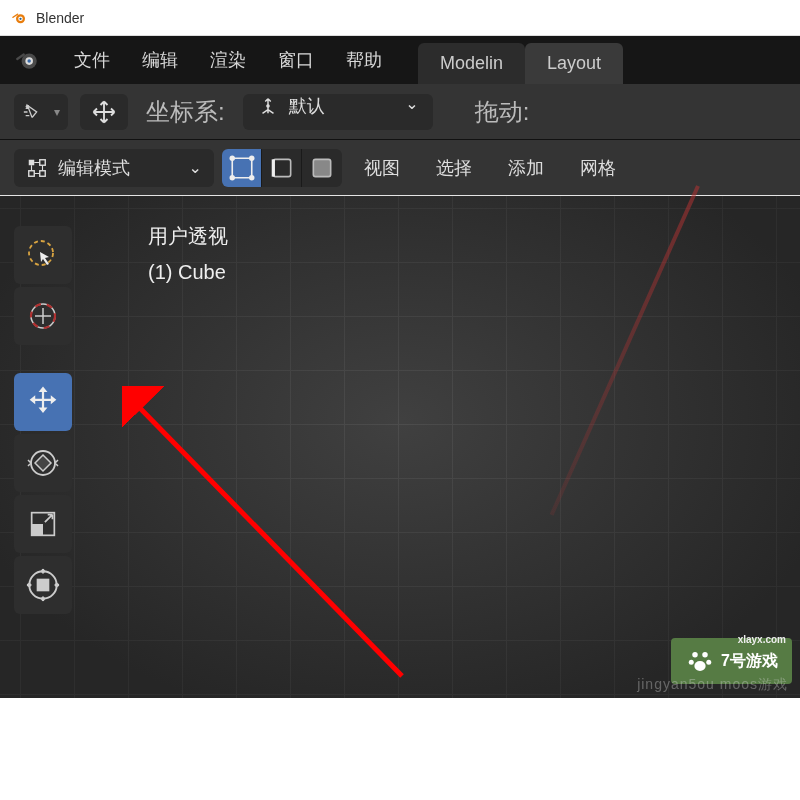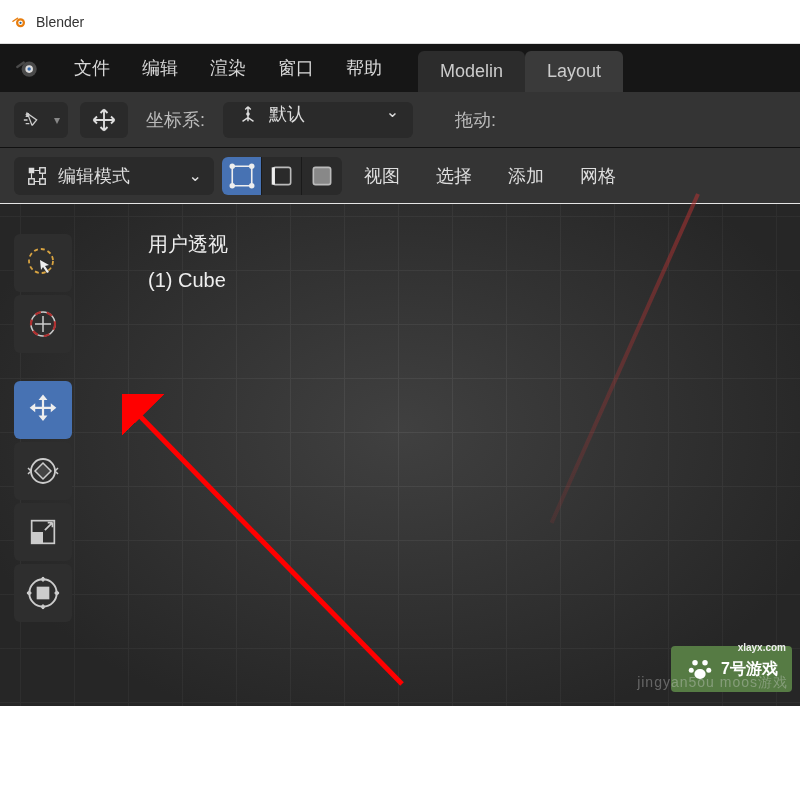--- a/index.html
+++ b/index.html
@@ -1,30 +1,30 @@
 <!DOCTYPE html>
 <html><head>
   <meta charset="utf-8">
   <style>
     * { margin: 0; padding: 0; box-sizing: border-box; font-family: -apple-system, "Segoe UI", "Microsoft YaHei", sans-serif; }
     body { width: 800px; height: 800px; overflow: hidden; background: #fff; position: relative; }
-    .titlebar { height: 44px; background: #fff; display: flex; align-items: center; padding: 0 10px; border-bottom: 1px solid #ddd; }
+    .titlebar { height: 36px; background: #fff; display: flex; align-items: center; padding: 0 10px; border-bottom: 1px solid #ddd; }
     .titlebar-icon { width: 18px; height: 18px; margin-right: 8px; }
     .titlebar-text { font-size: 14px; color: #333; }
     .app { background: #232323; height: 662px; display: flex; flex-direction: column; }
     .menubar { height: 48px; background: #161616; display: flex; align-items: center; padding: 0 14px; gap: 0; }
     .menubar-logo { width: 26px; height: 26px; margin-right: 18px; }
     .menu-item { color: #d8d8d8; font-size: 18px; padding: 6px 16px; cursor: pointer; }
     .menu-gap { flex: 0 0 20px; }
     .workspace-tab { color: #ccc; font-size: 18px; padding: 10px 22px; background: #2c2c2c; border-top-left-radius: 6px; border-top-right-radius: 6px; margin-top: 6px; }
     .workspace-tab.active { background: #3a3a3a; }
     .toolbar1 { height: 56px; background: #343434; display: flex; align-items: center; padding: 0 14px; gap: 12px; border-bottom: 1px solid #111; }
     .pill { background: #2a2a2a; border-radius: 6px; display: flex; align-items: center; padding: 4px 8px; height: 36px; color: #ccc; gap: 6px; }
     .pill .chev { color: #888; font-size: 12px; margin-left: 4px; }
-    .toolbar1-label { color: #bbb; font-size: 18px; margin: 0 6px; }
+    .toolbar1-label { color: #bbb; font-size: 24px; margin: 0 6px; }
     .dropdown-wide { background: #2a2a2a; border-radius: 6px; display: flex; align-items: flex-start; padding: 0 14px; height: 36px; color: #ddd; gap: 10px; min-width: 190px; justify-content: space-between; }
     .toolbar2 { height: 56px; background: #343434; display: flex; align-items: center; padding: 0 14px; gap: 8px; border-bottom: 1px solid #e5e5e5; }
     .mode-dropdown { background: #2a2a2a; border-radius: 6px; display: flex; align-items: center; padding: 0 12px; height: 38px; color: #ddd; gap: 10px; min-width: 200px; }
     .mode-dropdown .label { flex: 1; font-size: 18px; }
     .select-btns { display: flex; gap: 0; }
     .sel-btn { width: 40px; height: 38px; background: #2a2a2a; display: flex; align-items: center; justify-content: center; border-right: 1px solid #1a1a1a; }
     .sel-btn.active { background: #4772b3; }
     .sel-btn:first-child { border-top-left-radius: 6px; border-bottom-left-radius: 6px; }
     .sel-btn:last-child { border-top-right-radius: 6px; border-bottom-right-radius: 6px; border-right: none; }
     .tb-text { color: #ddd; font-size: 18px; padding: 0 14px; }
@@ -36,21 +36,21 @@
     }
     .viewport::before { content: ""; position: absolute; inset: 0; background: radial-gradient(ellipse at 50% 45%, rgba(255,255,255,0.03), rgba(0,0,0,0.35) 80%); pointer-events: none; }
     .axis-line { position: absolute; width: 4px; height: 360px; background: linear-gradient(to bottom, rgba(180,50,50,0.55), rgba(180,50,50,0.15)); right: 100px; top: -10px; transform: rotate(24deg); transform-origin: top; }
     .tool-column { position: absolute; left: 14px; top: 30px; display: flex; flex-direction: column; gap: 3px; }
     .tool-btn { width: 58px; height: 58px; background: #2e2e2e; border-radius: 6px; display: flex; align-items: center; justify-content: center; }
     .tool-btn.active { background: #4772b3; }
     .viewport-info { position: absolute; left: 148px; top: 22px; color: #eee; font-size: 20px; line-height: 1.8; }
     .arrow { position: absolute; left: 122px; top: 190px; pointer-events: none; }
     .watermark1 { position: absolute; right: 8px; bottom: 14px; background: rgba(90,130,70,0.92); color: #fff; padding: 8px 14px; border-radius: 4px; font-size: 16px; font-weight: bold; display: flex; align-items: center; gap: 6px; }
     .watermark1 .wm-url { position: absolute; right: 6px; top: -4px; font-size: 10px; color: #eee; font-weight: bold; }
-    .watermark2 { position: absolute; right: 0; bottom: 12px; color: rgba(220,220,220,0.35); font-size: 14px; letter-spacing: 1px; padding: 2px 12px; }
+    .watermark2 { position: absolute; right: 0; bottom: 2px; color: rgba(220,220,220,0.35); font-size: 14px; letter-spacing: 1px; padding: 2px 12px; }
     svg { display: block; }
   </style>
 </head>
 <body>
 
 <div class="titlebar">
   <svg class="titlebar-icon" viewBox="0 0 24 24">
       <circle cx="14" cy="13" r="6" fill="#e87d0d"></circle>
       <circle cx="14" cy="13" r="3" fill="#fff"></circle>
       <circle cx="14" cy="13" r="1.5" fill="#236192"></circle>

